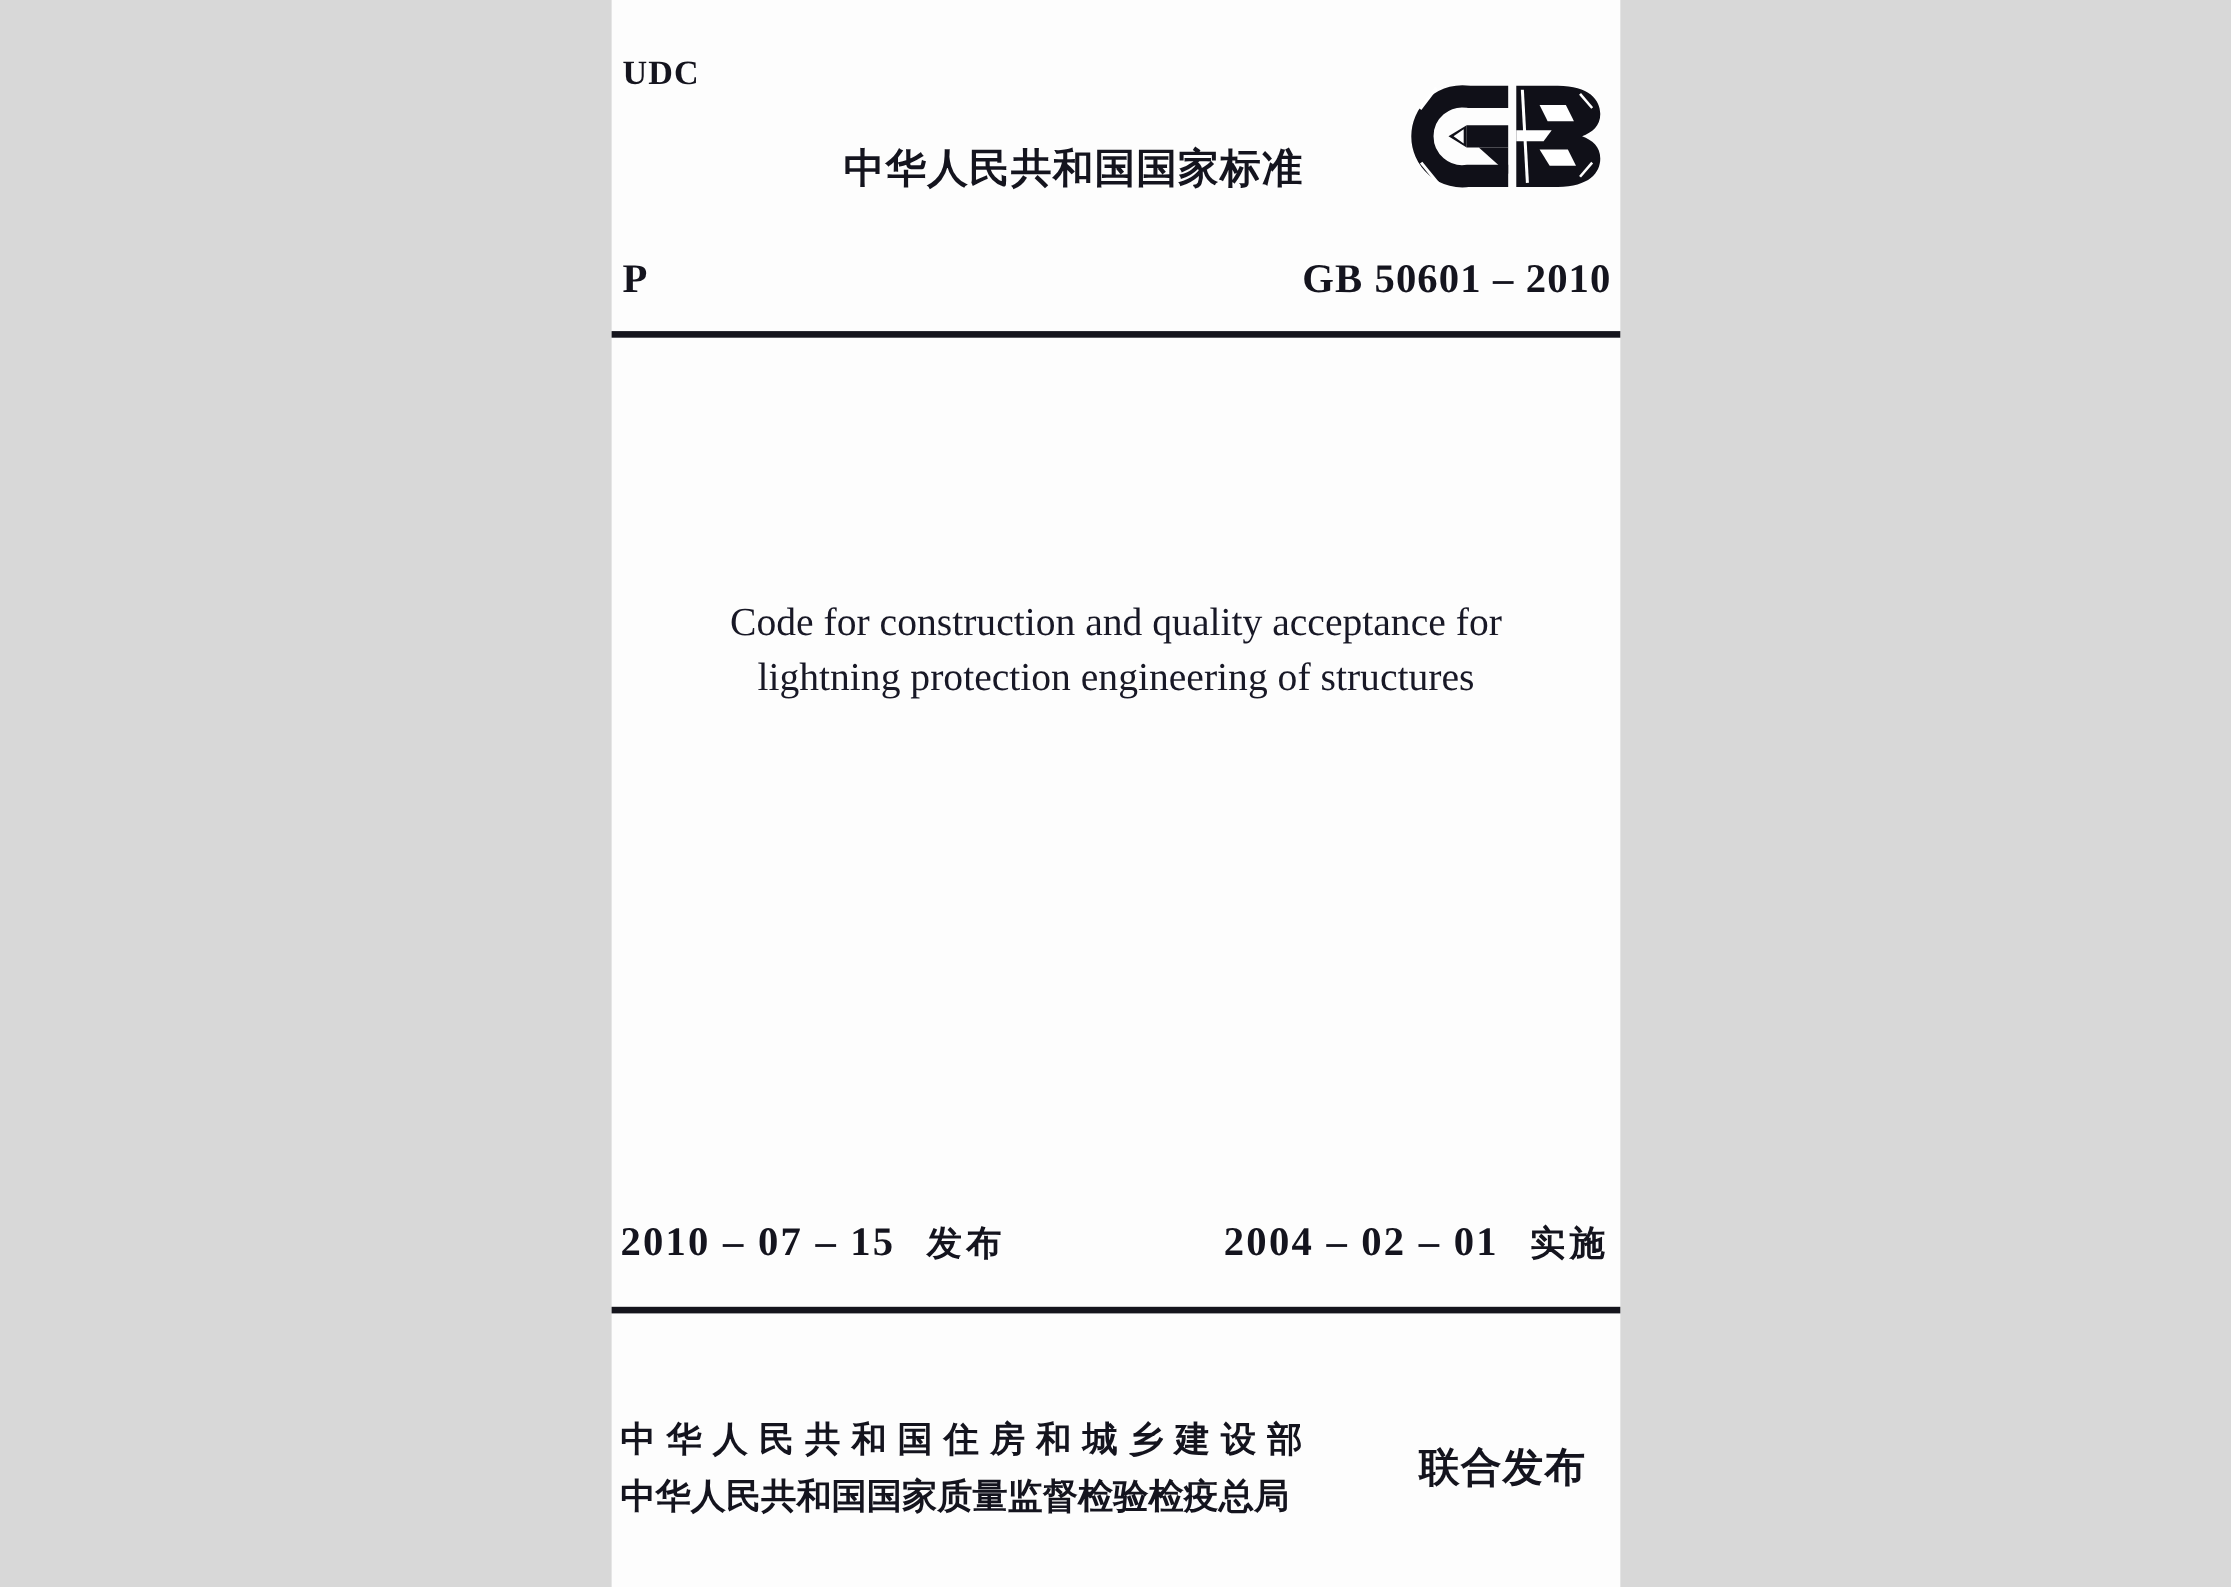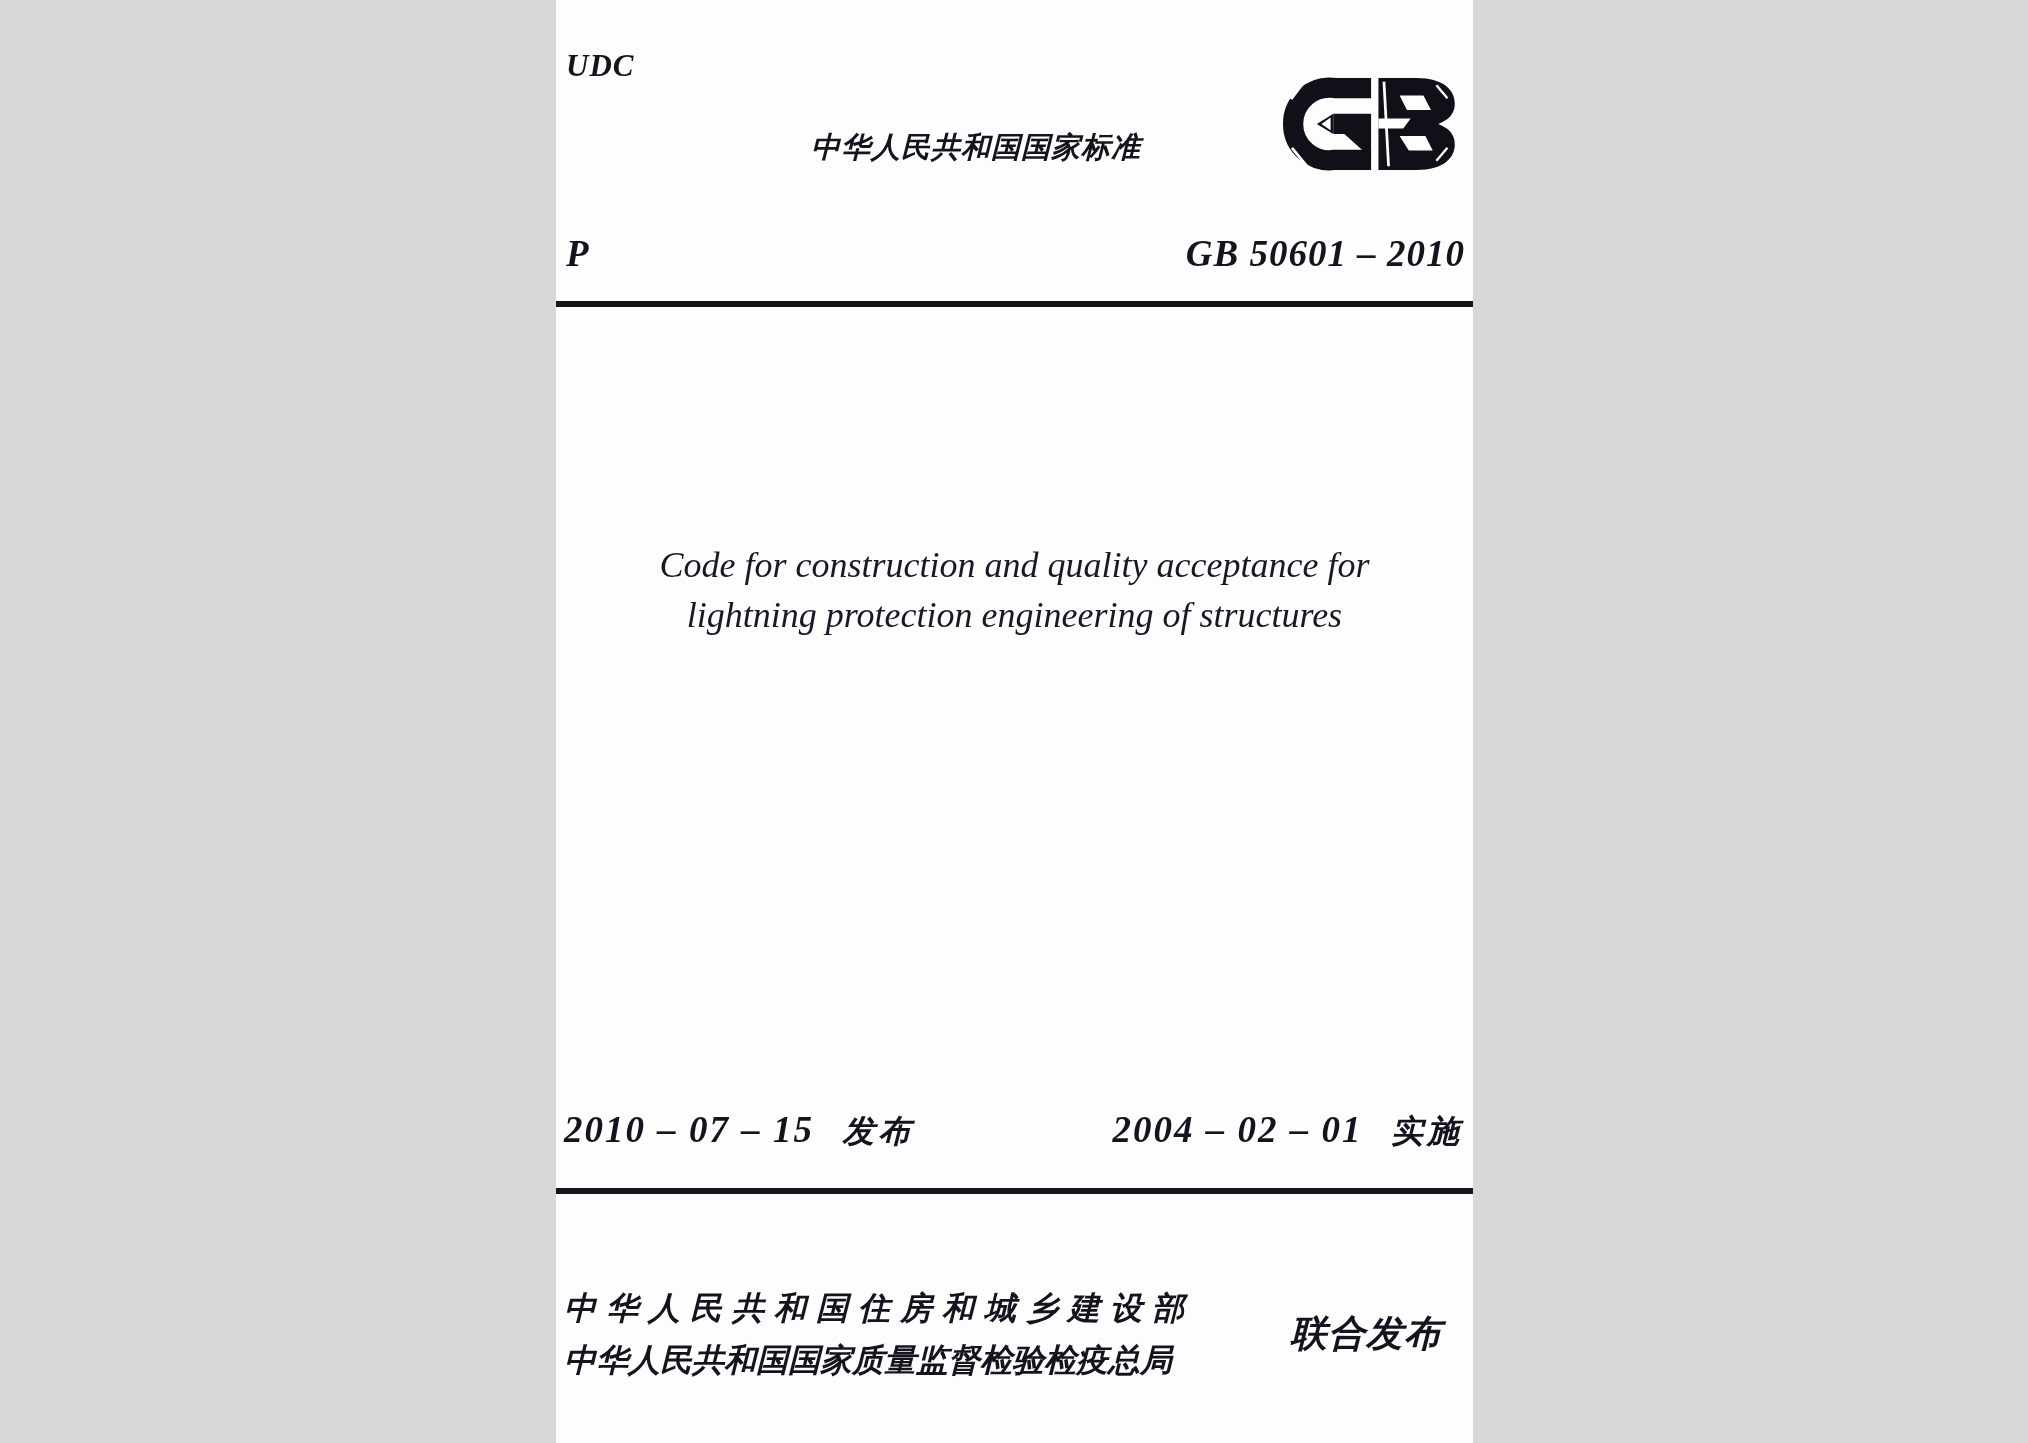--- a/index.html
+++ b/index.html
@@ -2,34 +2,34 @@
 <html><head>
 <meta charset="utf-8">
 <style>
   html,body{margin:0;padding:0;}
   body{
     width:2028px;height:1443px;
     background:#d8d8d8;
     font-family:"Liberation Sans", sans-serif;
     overflow:hidden;
   }
-  .stage{position:relative;width:2028px;height:1443px;font-style:italic;}
+  .stage{position:relative;width:2028px;height:1443px;}
   .page{
     position:absolute;left:556px;top:0;width:917px;height:1443px;
     background:#fdfdfd;
     color:#14141e;
   }
   .udc{
     position:absolute;left:10px;top:48px;
     font-family:"Liberation Serif", serif;font-weight:bold;font-size:31px;
     letter-spacing:1px;
   }
   .nat-std{
     position:absolute;left:0;top:128px;width:840px;text-align:center;
-    font-family:"Liberation Sans", sans-serif;font-weight:bold;font-size:29px;
+    font-family:"Liberation Sans", sans-serif;font-weight:bold;font-size:37px;
     letter-spacing:1px;
   }
   .gb-logo{
     position:absolute;left:724px;top:70px;width:184px;height:106px;
   }
   .code-row{
     position:absolute;left:10px;right:8px;top:232px;height:42px;
   }
   .code-p{
     position:absolute;left:0;top:0;

